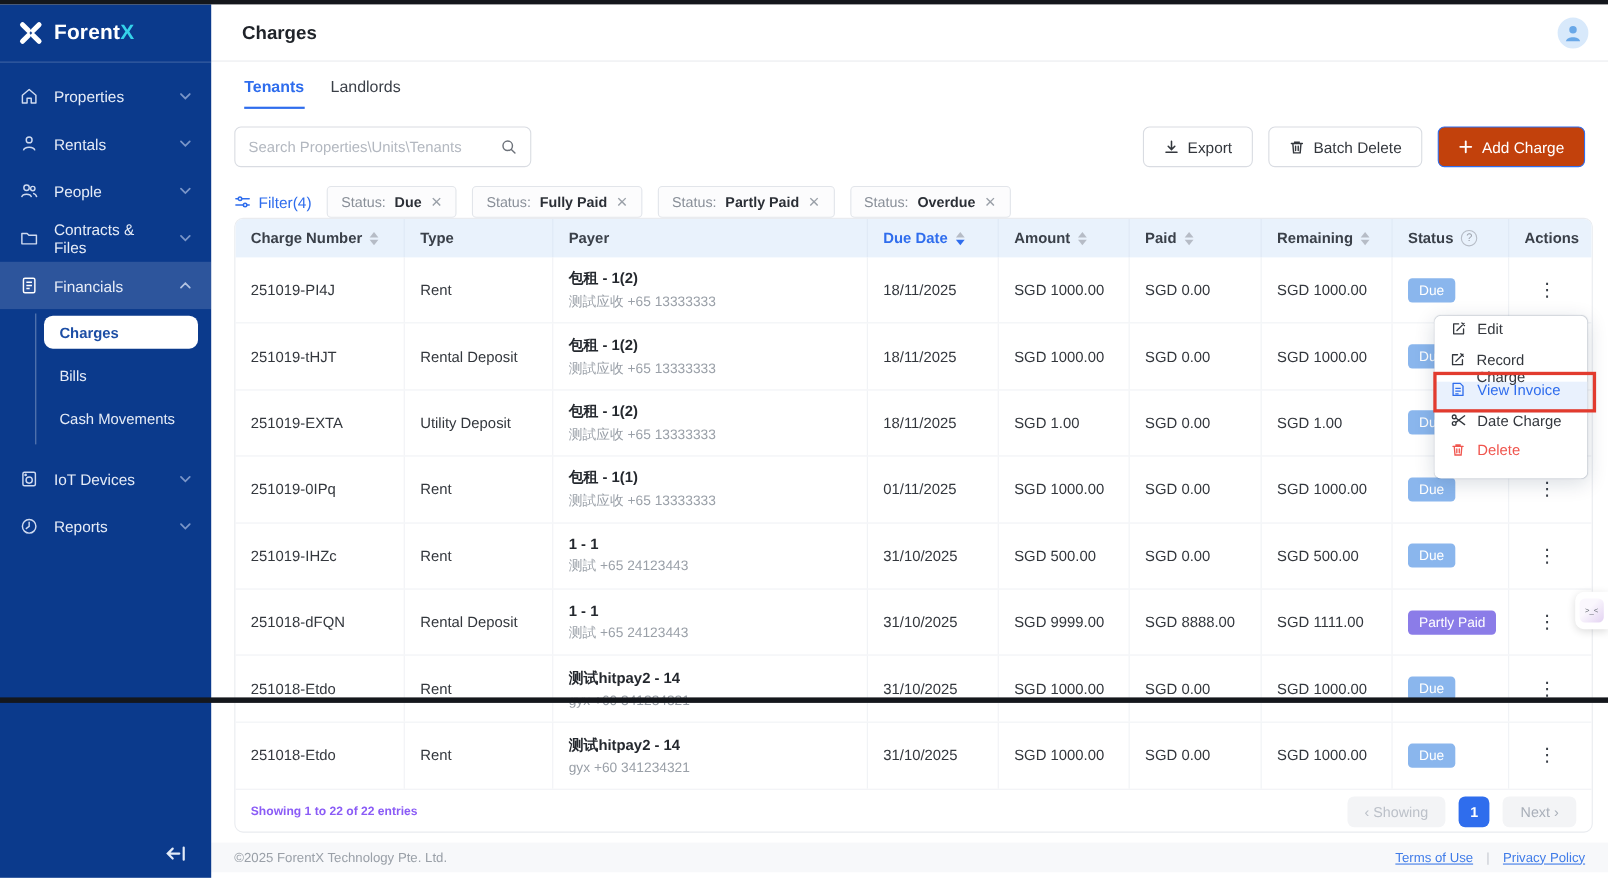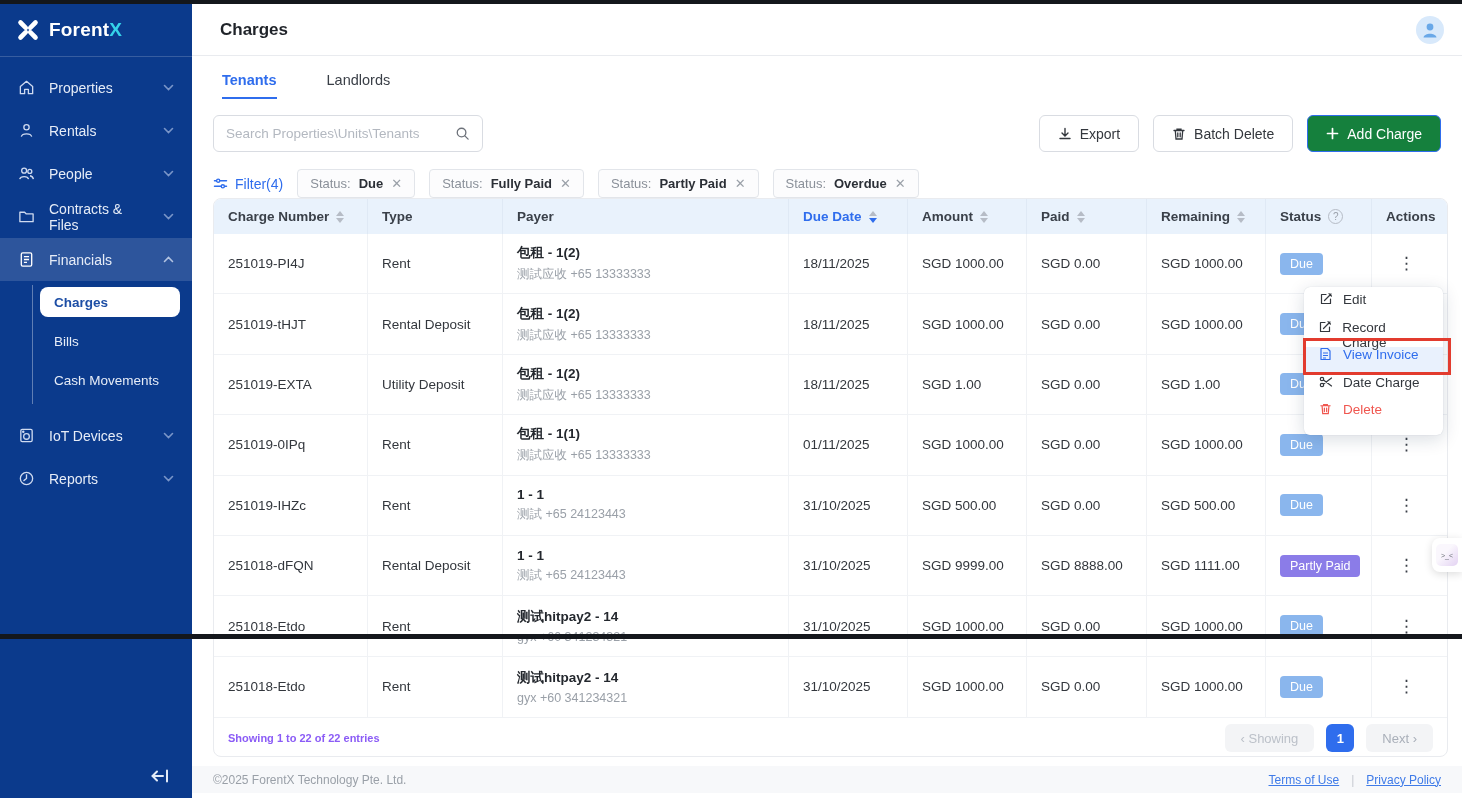--- a/index.html
+++ b/index.html
@@ -25,32 +25,32 @@
   .sub-item { margin:0 12px 0 40px; height:30px; display:flex; align-items:center; padding:0 14px; font-size:13.5px; border-radius:8px; color:#e6ecf7; cursor:pointer; margin-bottom:9px; }
   .sub-item.active { background:#fff; color:#1d4ea5; font-weight:600; }
   .collapse-btn { position:absolute; right:22px; bottom:14px; color:#dbe5f5; font-size:18px; cursor:pointer; }
 
   
   .main { position:absolute; left:192px; top:4px; width:1270px; height:794px; background:#fff; }
   .page-header { height:52px; display:flex; align-items:center; justify-content:space-between; padding:0 18px 0 28px; border-bottom:1px solid #e9ebef; }
   .page-title { font-size:17px; font-weight:700; color:#1f2329; }
   .avatar { width:28px; height:28px; border-radius:50%; background:#d8e9fb; display:flex; align-items:center; justify-content:center; cursor:pointer; }
 
-  .tabs { display:flex; gap:50px; padding:16px 0 0 30px; }
+  .tabs { display:flex; gap:24px; padding:16px 0 0 30px; }
   .tab { font-size:14.5px; color:#3a3f47; padding-bottom:9px; cursor:pointer; border-bottom:2px solid transparent; }
   .tab.active { color:#2f6ded; font-weight:600; border-bottom-color:#2f6ded; }
 
   .toolbar { display:flex; align-items:center; padding:16px 21px 0 21px; }
   .search-box { width:270px; height:37px; border:1px solid #d9dce2; border-radius:6px; display:flex; align-items:center; padding:0 12px; gap:4px; }
   .search-box input { border:none; outline:none; flex:1; font-size:13.5px; font-family:inherit; color:#333; background:transparent; }
   .search-box input::placeholder { color:#b3b8c0; }
   .toolbar .spacer { flex:1; }
   .btn { height:37px; display:inline-flex; align-items:center; gap:8px; border-radius:6px; font-size:14px; padding:0 18px; cursor:pointer; }
   .btn.ghost { background:#fff; border:1px solid #d9dce2; color:#33373d; margin-left:14px; }
-  .btn.primary { background:#15803d; border:1px solid #2f6ded; color:#fff; margin-left:14px; font-weight:500; }
+  .btn.primary { background:#c2410c; border:1px solid #2f6ded; color:#fff; margin-left:14px; font-weight:500; }
 
   .filter-row { display:flex; align-items:center; gap:14px; padding:17px 21px 0 21px; }
   .filter-link { display:flex; align-items:center; gap:7px; color:#2f6ded; font-size:14px; cursor:pointer; }
   .chip { display:flex; align-items:center; gap:8px; height:29px; padding:0 12px; border:1px solid #e2e5ea; background:#fcfcfd; border-radius:4px; font-size:13px; }
   .chip .f { color:#8a9099; }
   .chip .v { color:#2b2f36; font-weight:600; }
   .chip .x { color:#9aa0a8; cursor:pointer; font-size:13px; }
 
   
   .table-card { position:absolute; left:21px; top:194px; width:1235px; height:559px; border:1px solid #e9ebef; border-radius:8px; overflow:hidden; background:#fff; }

